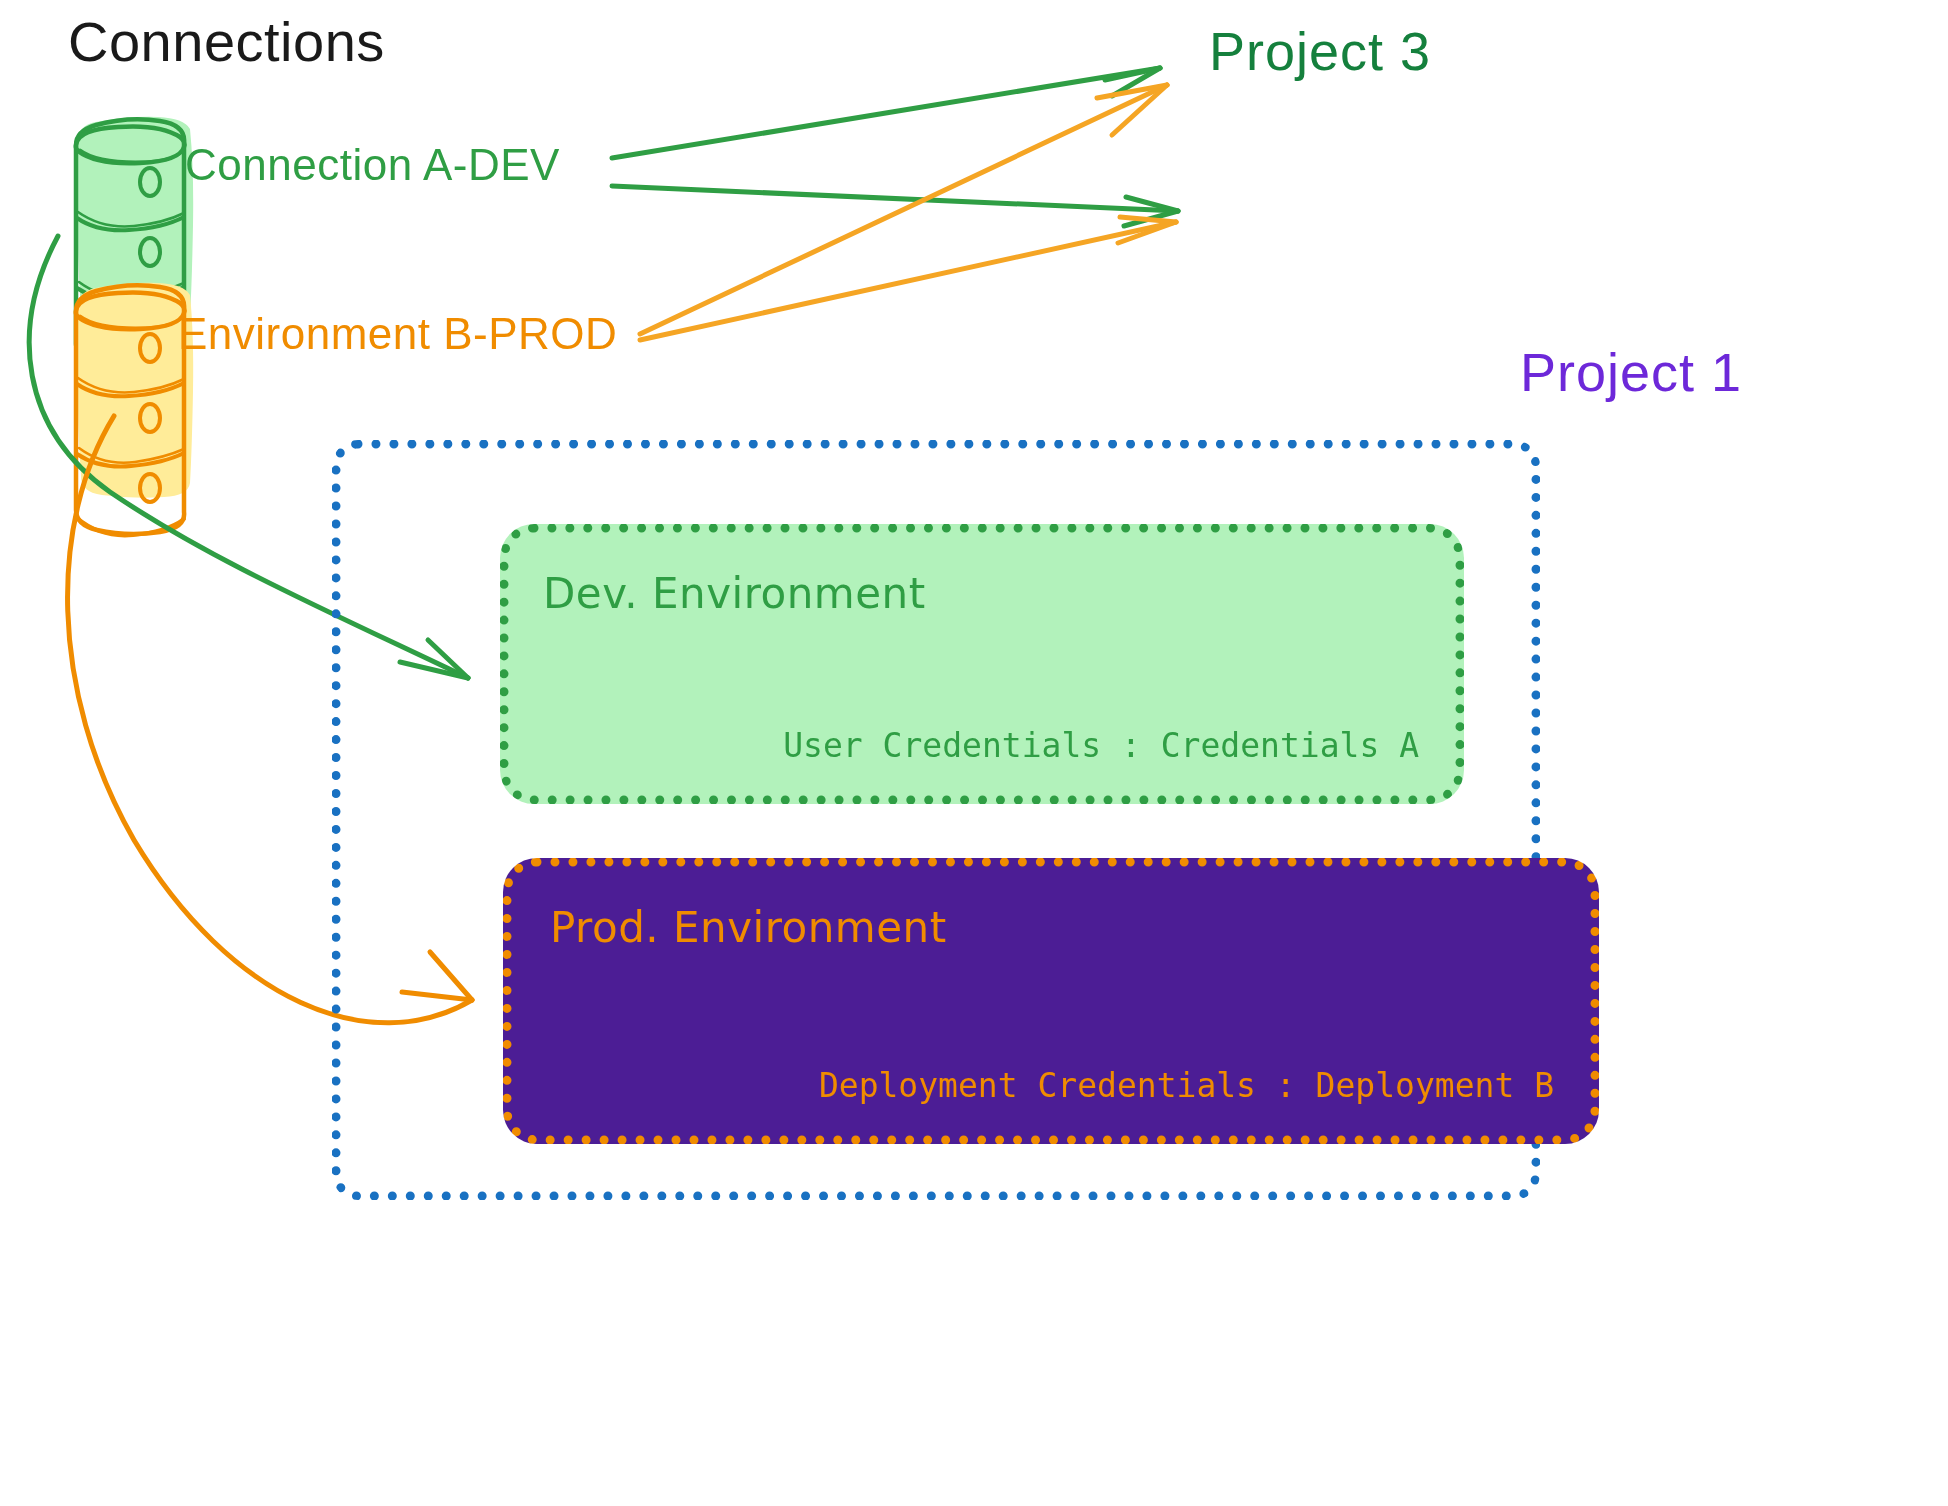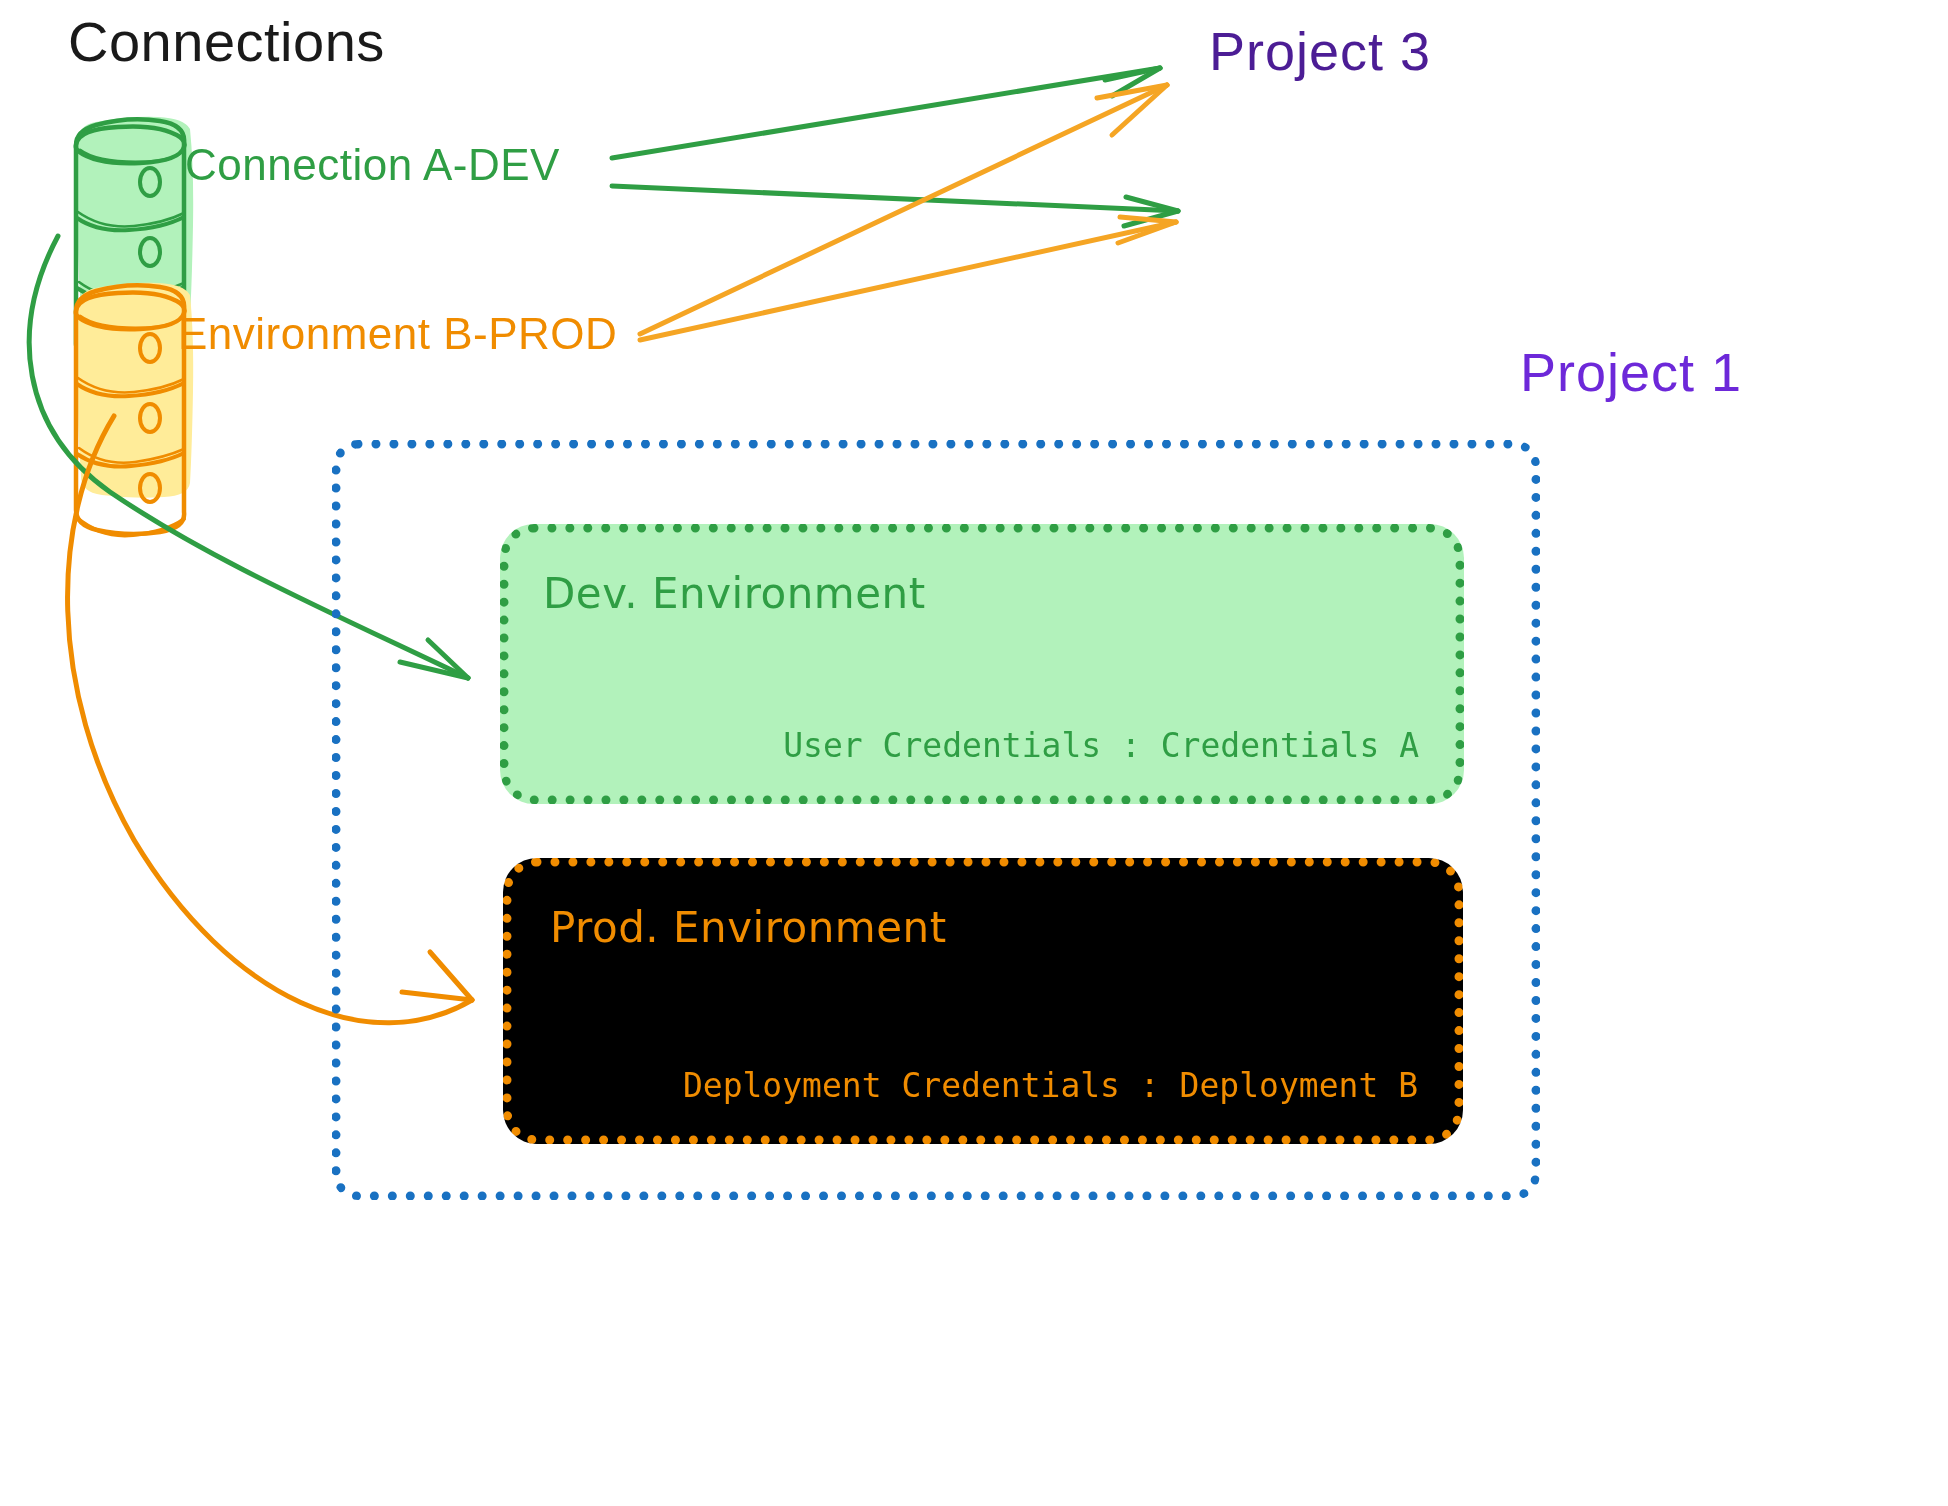--- a/index.html
+++ b/index.html
@@ -52,21 +52,21 @@
     top: 312px;
     font-size: 44px;
     color: #f08c00;
     letter-spacing: 0.5px;
   }
   
   .proj-3 {
     left: 1209px;
     top: 24px;
     font-size: 54px;
-    color: #4c1d95;
+    color: #15803d;
     letter-spacing: 1px;
   }
   .proj-2 {
     left: 1209px;
     top: 174px;
     font-size: 54px;
     color: #1971c2;
     letter-spacing: 1px;
   }
   .proj-1 {
@@ -98,23 +98,23 @@
     left: 500px;
     top: 524px;
     width: 964px;
     height: 280px;
     background: #b2f2bb;
     border: 9px dotted #2f9e44;
   }
   .env-prod {
     left: 503px;
     top: 858px;
-    width: 960px;
+    width: 1096px;
     height: 286px;
-    background: #000000;
+    background: #4c1d95;
     border: 9px dotted #f08c00;
   }
   .env-title {
     position: absolute;
     font-size: 42px;
     letter-spacing: 0.5px;
     white-space: nowrap;
   }
   .env-dev .env-title {
     left: 34px;

